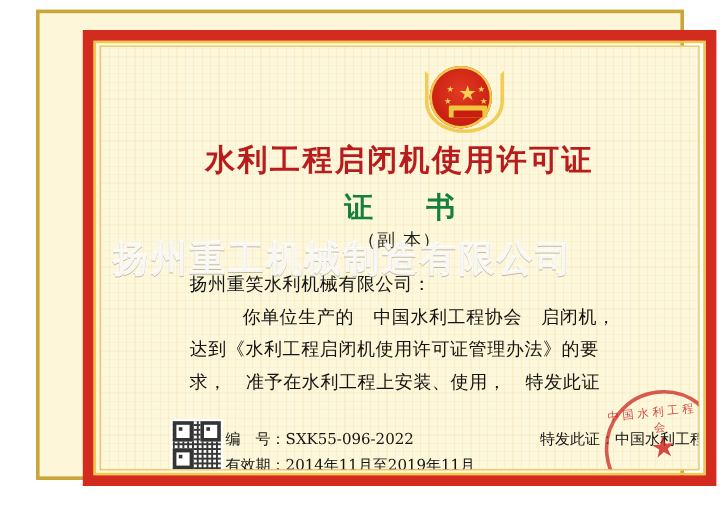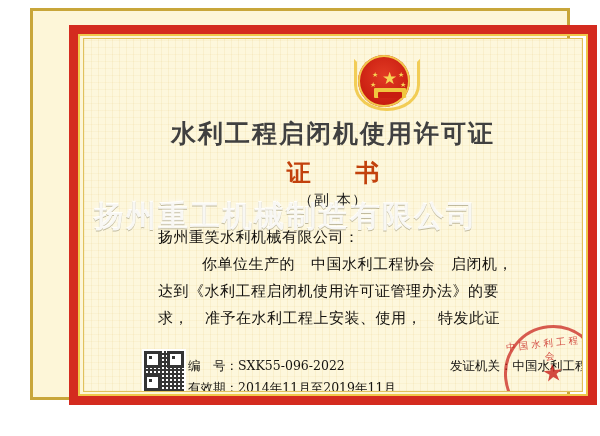--- a/index.html
+++ b/index.html
@@ -131,35 +131,35 @@
   .title-main {
     position: absolute;
     left: 0;
     right: 0;
     top: 78px;
     text-align: center;
     font-family: "DejaVu Serif", "Liberation Serif", serif;
     font-weight: bold;
     font-size: 25px;
     letter-spacing: 2px;
-    color: #404040;
+    color: #b91c1c;
     white-space: nowrap;
   }
   .title-sub {
     position: absolute;
     left: 0;
     right: 0;
     top: 118px;
     text-align: center;
     font-family: "DejaVu Serif", "Liberation Serif", serif;
     font-weight: bold;
     font-size: 24px;
     letter-spacing: 18px;
     text-indent: 18px;
-    color: #c2410c;
+    color: #15803d;
   }
   .title-copy {
     position: absolute;
     left: 0;
     right: 0;
     top: 152px;
     text-align: center;
     font-family: "DejaVu Serif", "Liberation Serif", serif;
     font-size: 15px;
     letter-spacing: 1px;
@@ -342,21 +342,21 @@
             </span>
           <span class="qr-eye bl">
               <i></i>
             </span>
         </div>
       </div>
 
       <div class="footer">
         <div class="footer-row">
           <span>编　号：</span><span>SXK55-096-2022</span>
-          <span class="right"><span>发证机关：</span><span>中国水利工程协会</span></span>
+          <span class="right"><span>特发此证：</span><span>中国水利工程协会</span></span>
         </div>
         <div class="footer-row">
           <span>有效期：</span><span>2014年11月至2019年11月</span>
         </div>
       </div>
 
       <div class="seal">
         <div class="seal-top">中国水利工程协会</div>
         <div class="seal-star">★</div>
 

